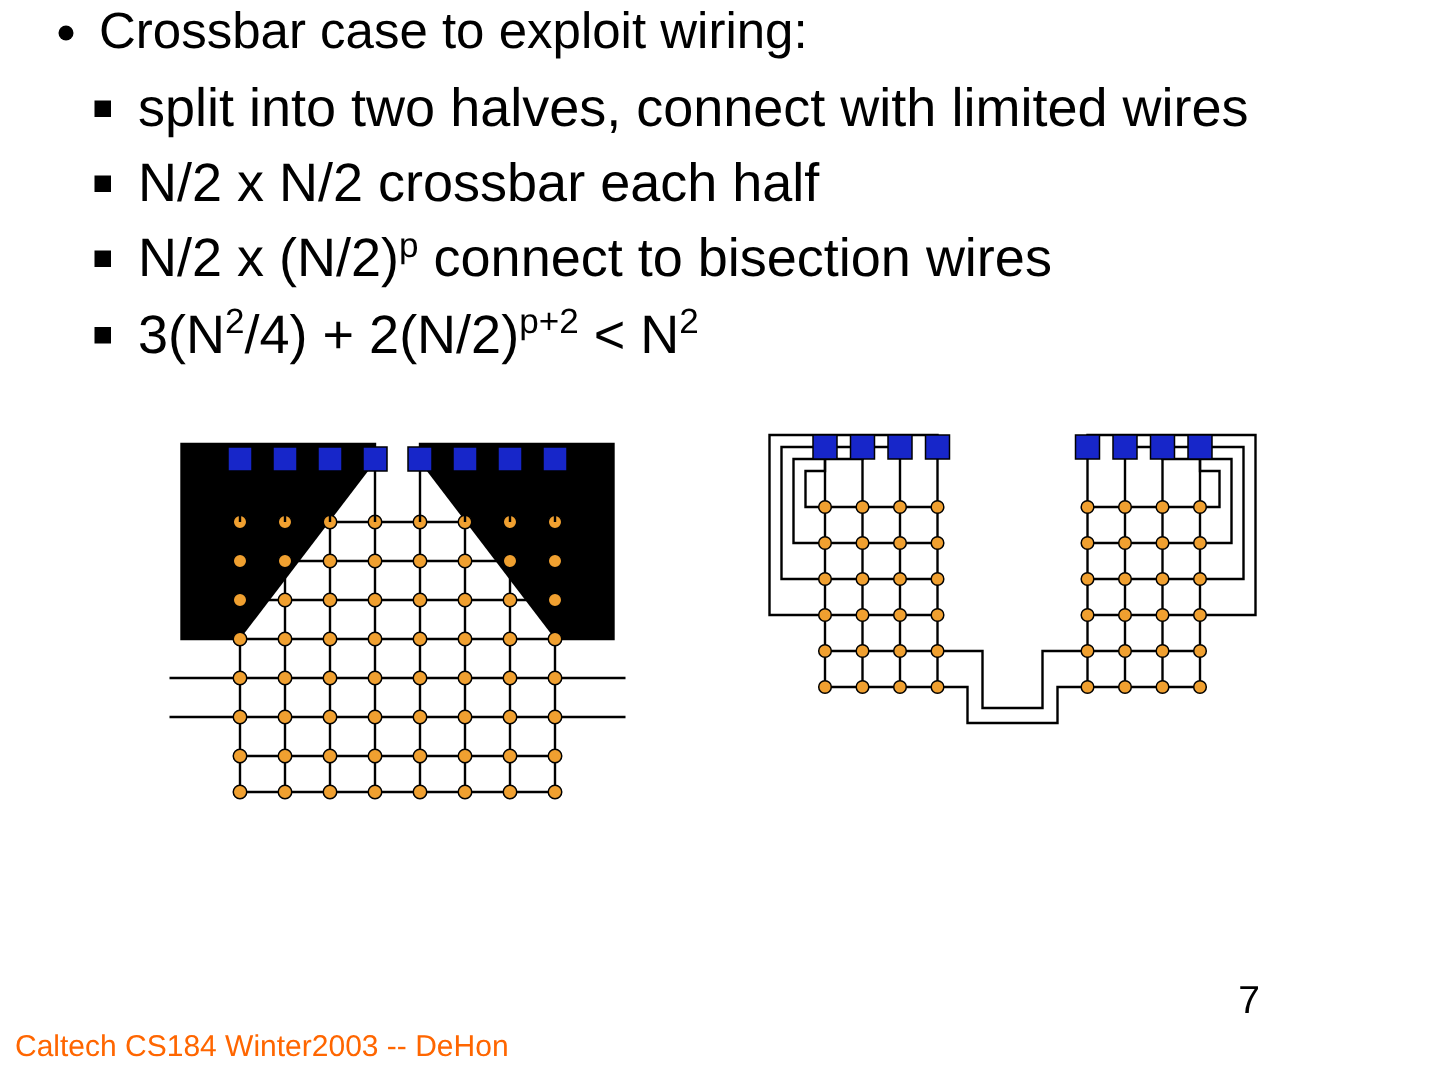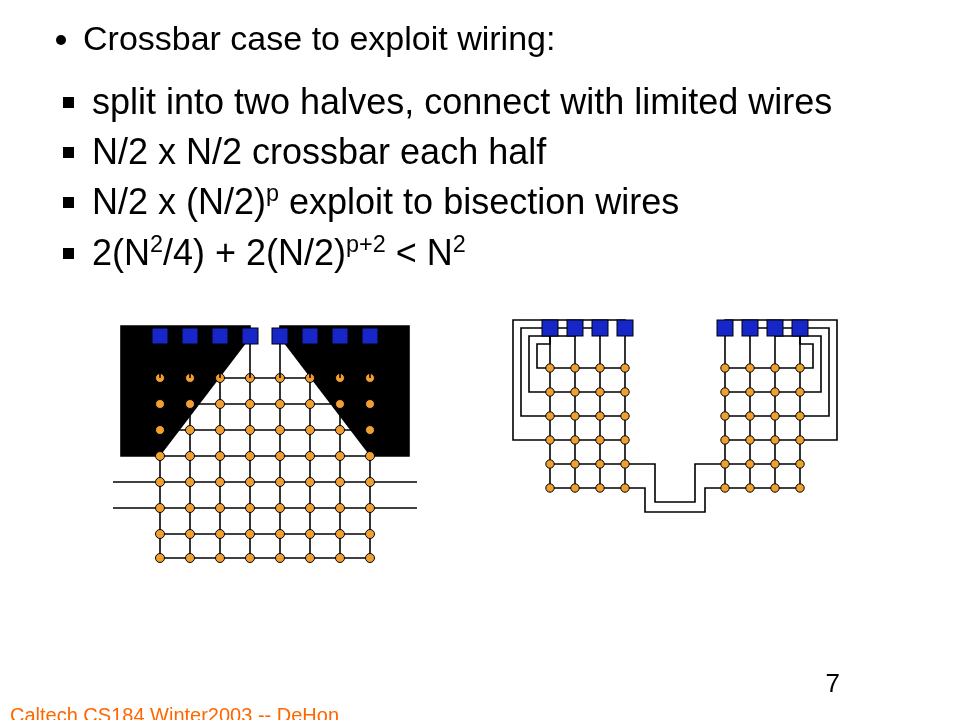--- a/index.html
+++ b/index.html
@@ -25,21 +25,21 @@
     margin-top: 14px;
     margin-bottom: 12px;
   }
   .content {
     margin-left: 36px;
     margin-right: 20px;
   }
   ul.outer {
     list-style: disc;
     padding-left: 30px;
-    margin: 17px;
+    margin: 0;
   }
   ul.outer > li {
     font-size: 34px;
     line-height: 1.25;
     margin-bottom: 4px;
   }
   ul.inner {
     list-style: square;
     padding-left: 56px;
     margin: 4px 0 0 0;
@@ -82,24 +82,24 @@
 
 
   <div class="content">
     <ul class="outer">
       <li>Crossbar case to exploit wiring:</li>
     </ul>
     <ul class="inner">
       <li>split into two halves, connect with limited wires</li>
       <li>N/2 x N/2 crossbar each half</li>
       <li>
-        <span>N/2 x (N/2)</span><sup>p</sup><span> exploit to bisection wires</span>
+        <span>N/2 x (N/2)</span><sup>p</sup><span> connect to bisection wires</span>
       </li>
       <li>
-        <span>2(N</span><sup>2</sup><span>/4) + 2(N/2)</span><sup>p+2</sup><span> &lt; N</span><sup>2</sup>
+        <span>3(N</span><sup>2</sup><span>/4) + 2(N/2)</span><sup>p+2</sup><span> &lt; N</span><sup>2</sup>
       </li>
     </ul>
   </div>
 
   <div class="diagram-row">
 
     <svg width="330" height="300" viewBox="0 0 330 300">
       <g stroke="#000" stroke-width="2" fill="none">
         
         

